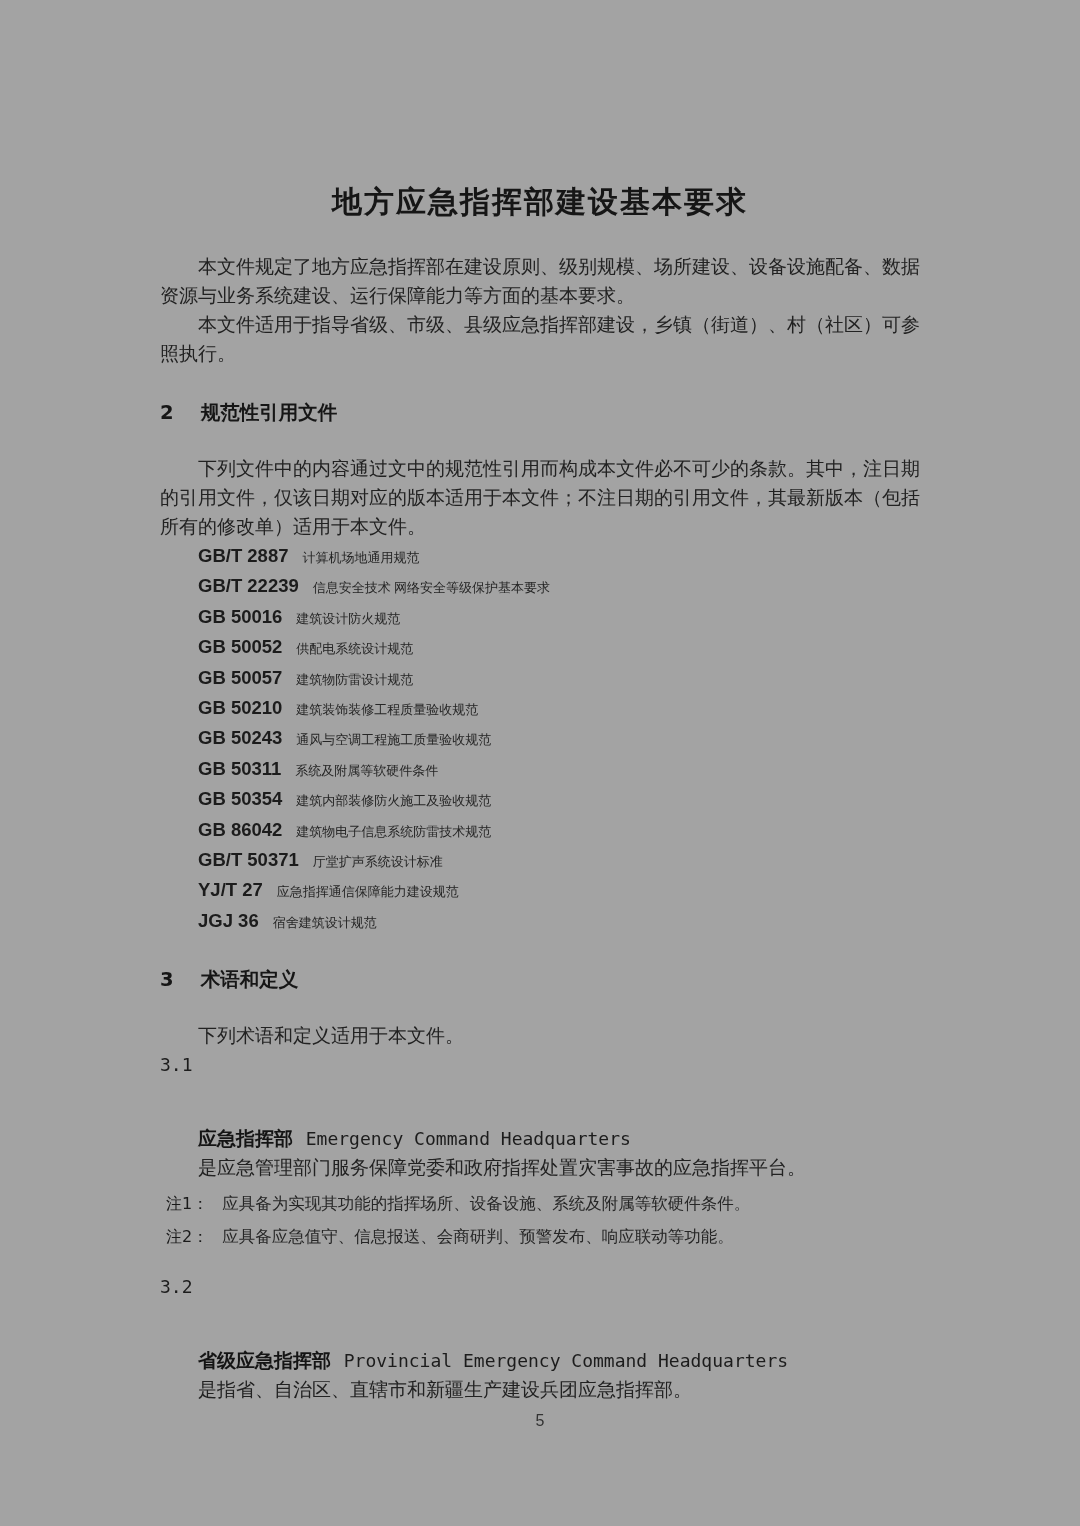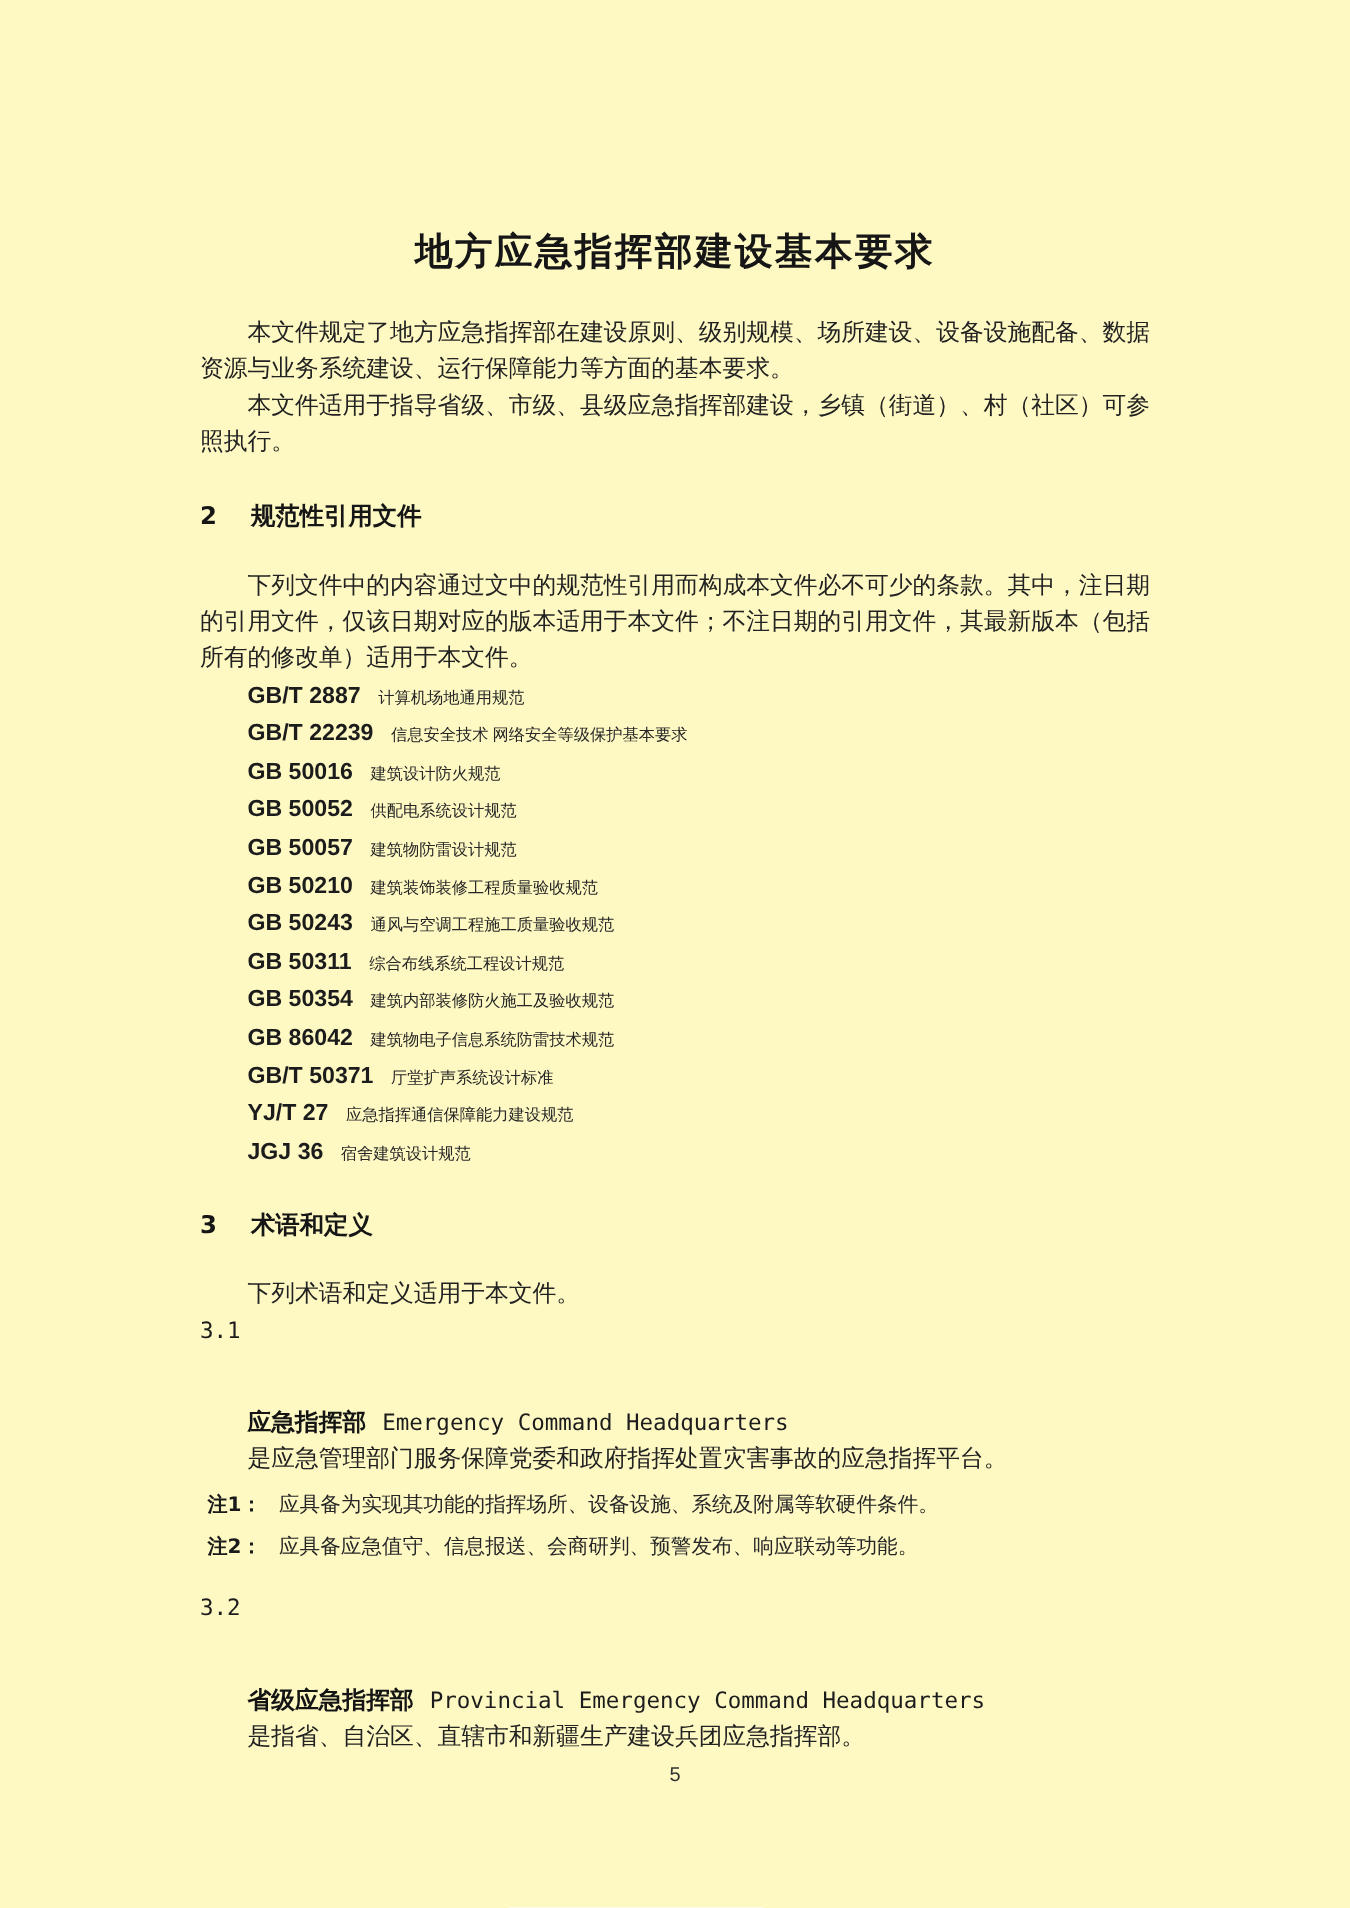--- a/index.html
+++ b/index.html
@@ -1,20 +1,20 @@
 <!DOCTYPE html>
 <html><head>
 <meta charset="utf-8">
 <style>
   html, body { margin: 0; padding: 0; background: #ffffff; }
   .page {
     position: relative;
     width: 1080px;
     height: 1526px;
-    background: #fef9c3;
+    background: #a3a3a3;
     box-sizing: border-box;
     padding: 0 160px;
     color: #1d1d1d;
     font-family: "Liberation Serif", "DejaVu Serif", serif;
     overflow: hidden;
   }
   .doc-title {
     margin: 0;
     padding-top: 183px;
     font-family: "DejaVu Sans", "Liberation Sans", sans-serif;
@@ -95,21 +95,21 @@
     color: #222222;
   }
   .note-row {
     display: flex;
     align-items: baseline;
     margin-top: 11px;
     padding-left: 6px;
   }
   .note-label {
     font-family: "DejaVu Sans", "Liberation Sans", sans-serif;
-    font-weight: 700;
+    font-weight: 400;
     font-size: 16px;
     color: #1a1a1a;
     white-space: nowrap;
     margin-right: 14px;
   }
   .note-text { font-size: 16.5px; line-height: 21px; color: #262626; }
   .term-32 { margin-top: 24px; }
   .page-footer {
     position: absolute;
     left: 0;
@@ -161,21 +161,21 @@
     <div class="ref-row">
       <span class="ref-code">GB 50210</span>
       <span class="ref-title">建筑装饰装修工程质量验收规范</span>
     </div>
     <div class="ref-row">
       <span class="ref-code">GB 50243</span>
       <span class="ref-title">通风与空调工程施工质量验收规范</span>
     </div>
     <div class="ref-row">
       <span class="ref-code">GB 50311</span>
-      <span class="ref-title">综合布线系统工程设计规范</span>
+      <span class="ref-title">系统及附属等软硬件条件</span>
     </div>
     <div class="ref-row">
       <span class="ref-code">GB 50354</span>
       <span class="ref-title">建筑内部装修防火施工及验收规范</span>
     </div>
     <div class="ref-row">
       <span class="ref-code">GB 86042</span>
       <span class="ref-title">建筑物电子信息系统防雷技术规范</span>
     </div>
     <div class="ref-row">

